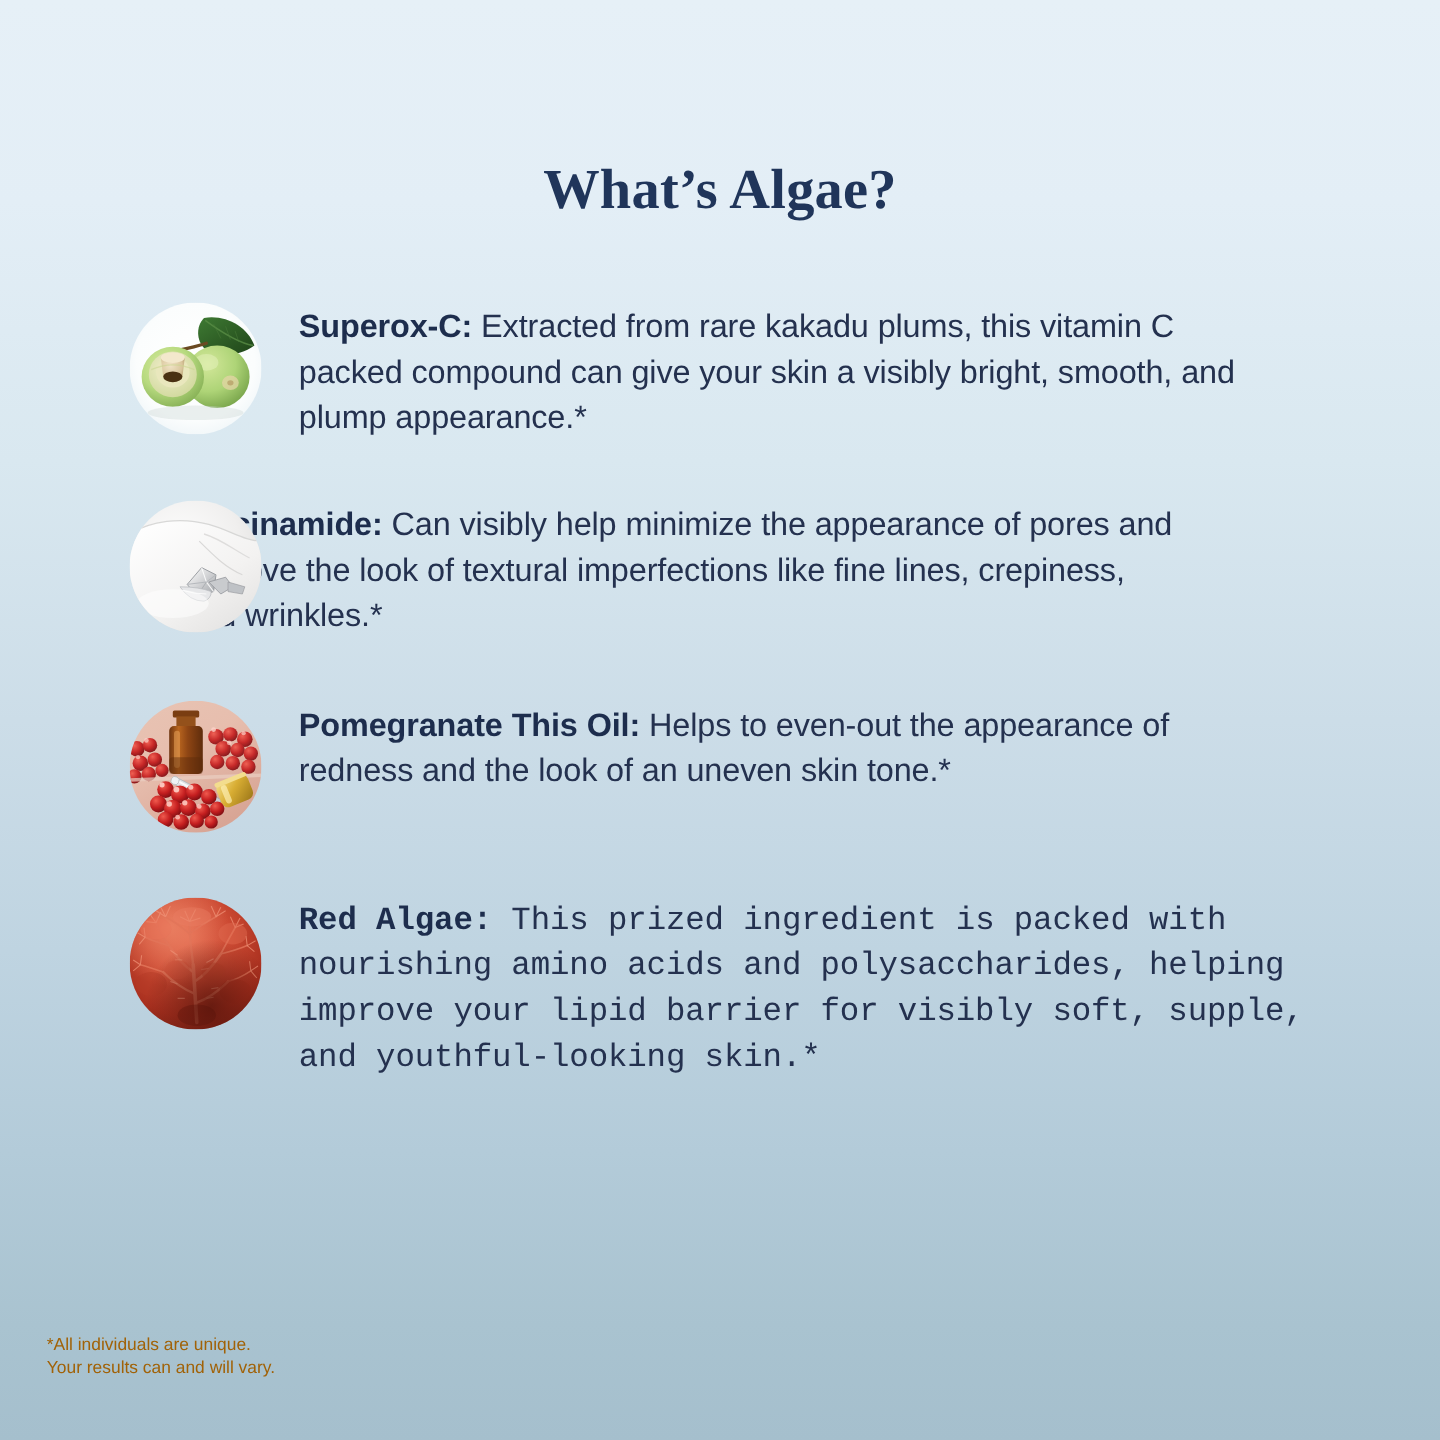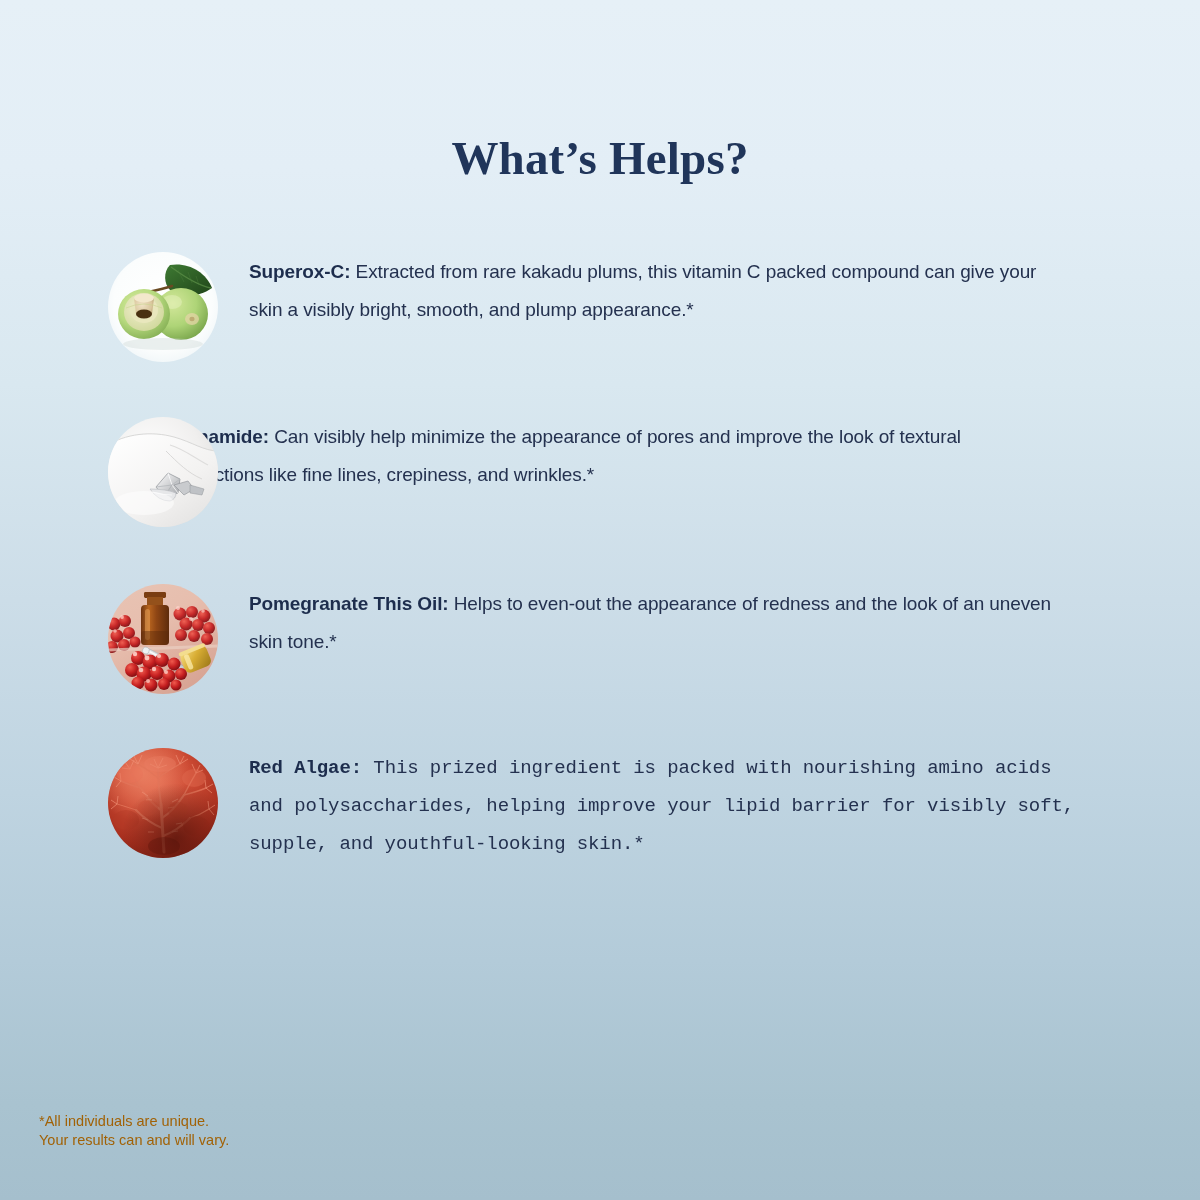--- a/index.html
+++ b/index.html
@@ -46,21 +46,21 @@
     position:absolute;
     left:0; top:0;
     width:110px; height:110px;
     border-radius:50%;
     overflow:hidden;
   }
   .thumb svg { display:block; width:110px; height:110px; }
 
   .copy {
     margin-left:141px;
-    font-size:19px;
+    font-size:27px;
     line-height:38px;
     color:#24314f;
     letter-spacing:-0.1px;
     padding-top:1px;
   }
   .lead { font-weight:700; color:#1d2d4d; }
 
   
   .row-0 .copy { width:790px; }
   .row-1 .copy { width:825px;margin-left:44px; }
@@ -73,21 +73,21 @@
     left:39px; bottom:50px;
     font-size:14.5px;
     line-height:19px;
     color:#a16207;
   }
   .footnote div { white-space:nowrap; }
 </style>
 </head>
 <body>
 
-<h1 class="title">What’s Helps?</h1>
+<h1 class="title">What’s Algae?</h1>
 
 <div class="rows">
 
   <div class="row row-0">
     <div class="thumb">
       <svg viewBox="0 0 110 110" xmlns="http://www.w3.org/2000/svg">
         <defs>
           <radialGradient id="p0bg" cx="50%" cy="45%" r="62%">
             <stop offset="0%" stop-color="#ffffff"></stop>
             <stop offset="72%" stop-color="#fbfdfd"></stop>

